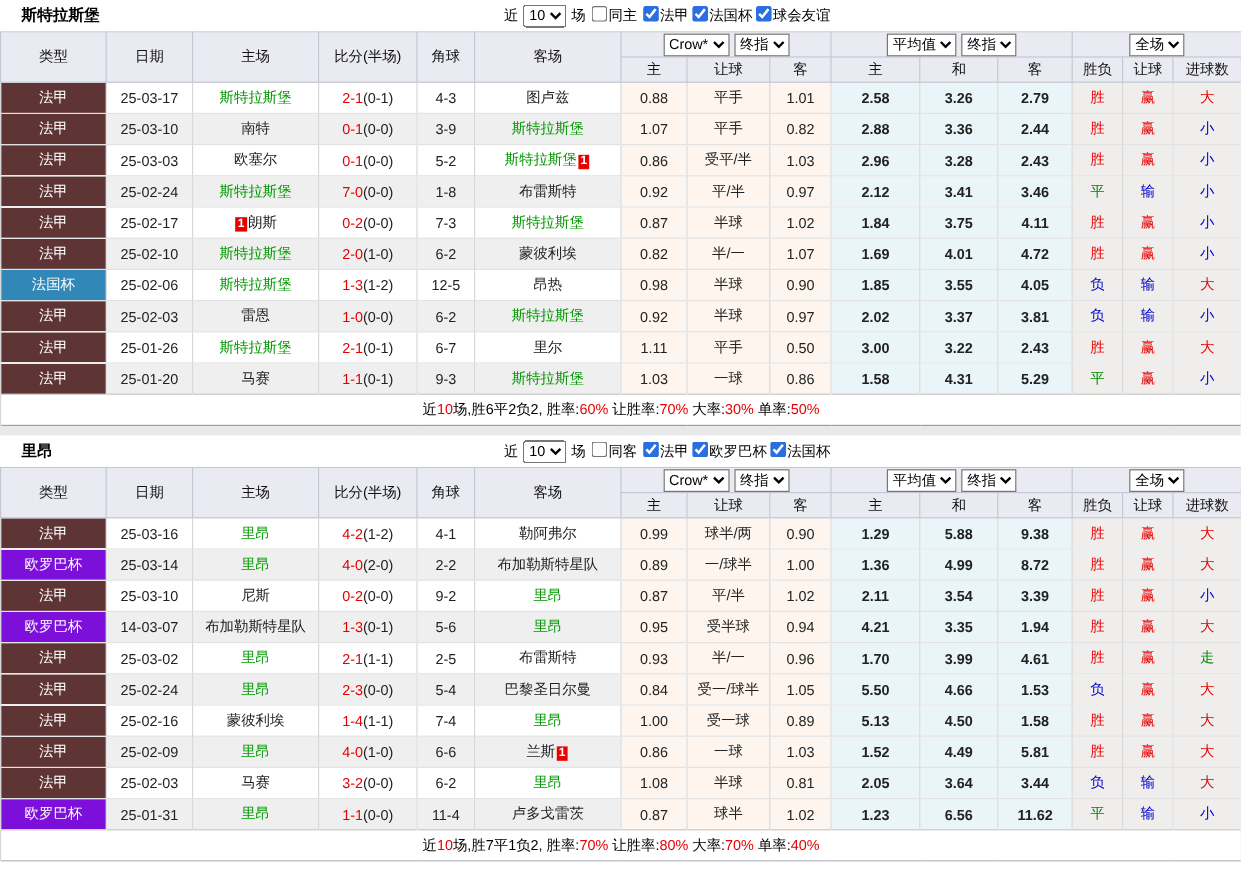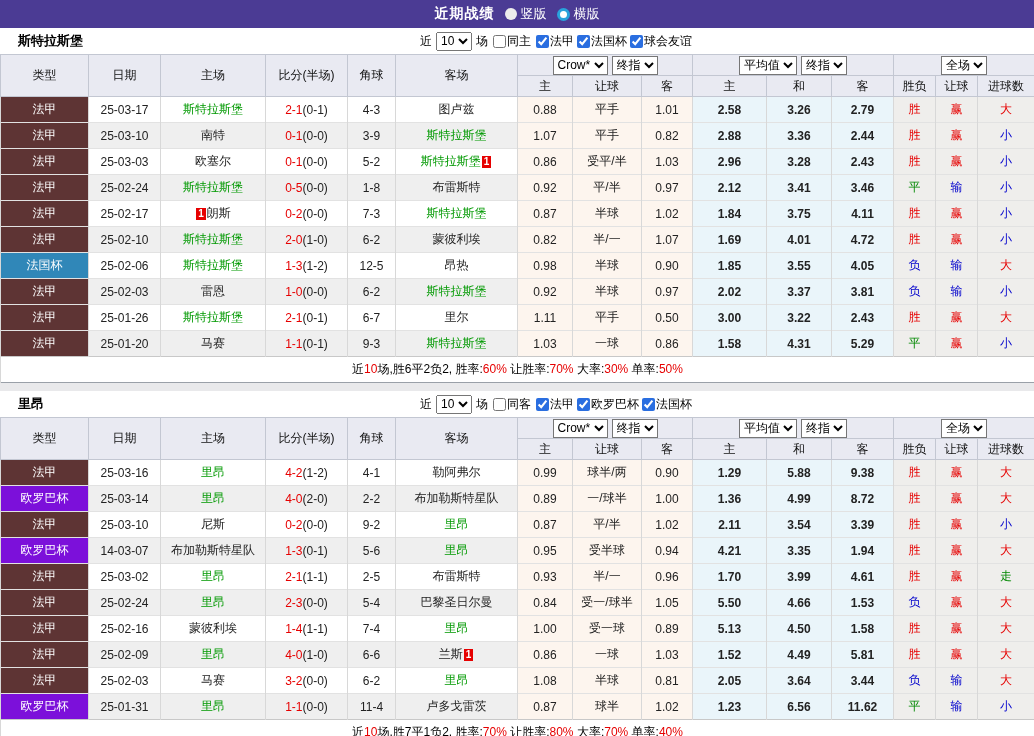--- a/index.html
+++ b/index.html
@@ -13,21 +13,21 @@
   .topbar{height:28px;background:var(--topbar);color:#fff;display:flex;align-items:center;justify-content:center;gap:10px;font-size:13px;}
   .topbar .title{font-weight:bold;font-size:14px;letter-spacing:1px;}
   .radio-opt{display:flex;align-items:center;gap:4px;cursor:pointer;}
   .radio{display:inline-block;width:12px;height:12px;border-radius:50%;}
   .radio-filled{background:#ececec;}
   .radio-ring{background:#fff;border:3px solid #29a3dc;width:13px;height:13px;}
   .filterbar{height:26px;background:#fff;position:relative;display:flex;align-items:center;font-size:13px;}
   .teamname{font-weight:bold;color:#000;padding-left:18px;}
   .filters{position:absolute;right:342px;top:0;height:26px;display:flex;align-items:center;gap:2px;font-size:12px;color:#000;white-space:nowrap;}
   .filters select{font-size:12px;height:19px;margin:0 2px;}
-  .chk{display:flex;align-items:center;cursor:pointer;}
+  .chk{display:flex;align-items:flex-start;cursor:pointer;}
   input[type=checkbox]{width:13px;height:13px;accent-color:#2a6ee0;margin:0 1px 0 3px;}
   table{border-collapse:collapse;width:1034px;table-layout:fixed;font-size:12px;border:1px solid #9aa0a8;}
   th{background:var(--headerbg);border:1px solid #c3c7d2;font-weight:normal;height:21px;color:#111;padding:0;}
   .selcell select{font-size:12px;height:19px;margin:0 2px;background:#fff;}
   td{border-left:1px solid #d8d8d8;border-right:1px solid #d8d8d8;border-top:1px solid #e2e2e2;text-align:center;height:26px;color:#222;padding:0 1px;overflow:hidden;white-space:nowrap;}
   .plain{background:#fff;}
   tbody tr:nth-child(even) .plain{background:var(--rowalt);}
   .o1{background:var(--odds1bg);}
   .o2{background:var(--odds2bg);font-weight:bold;}
   .res{background:var(--resultbg);}
@@ -42,31 +42,20 @@
   .blue{color:var(--blue);}
   .green{color:var(--green);}
   tfoot td{background:#fff;border-top:1px solid #c8c8c8;font-size:12px;color:#000;}
   .section-gap{height:8px;background:#e9e9eb;}
 </style>
 </head>
 <body>
 
 <div class="page">
 
-  <div class="topbar">
-    <span class="title">近期战绩</span>
-    <label class="radio-opt">
-      <span class="radio radio-filled"></span>
-      <span>竖版</span>
-    </label>
-    <label class="radio-opt">
-      <span class="radio radio-ring"></span>
-      <span>横版</span>
-    </label>
-  </div>
 
   <div class="section">
     <div class="filterbar">
       <span class="teamname">斯特拉斯堡</span>
       <div class="filters">
         <span>近</span>
         <select><option>10</option></select>
         <span>场</span>
         <label class="chk">
           <input type="checkbox" style="">
@@ -193,21 +182,21 @@
             <td class="o2">2.43</td>
             <td class="res red">胜</td>
             <td class="res red">赢</td>
             <td class="res blue">小</td>
           </tr>
 
           <tr>
             <td class="type-cell t-ligue1">法甲</td>
             <td class="plain">25-02-24</td>
             <td class="plain"><span class="teamgreen">斯特拉斯堡</span></td>
-            <td class="plain"><span class="score-main">0-5</span><span>(0-0)</span></td>
+            <td class="plain"><span class="score-main">7-0</span><span>(0-0)</span></td>
             <td class="plain">1-8</td>
             <td class="plain"><span>布雷斯特</span></td>
             <td class="o1">0.92</td>
             <td class="o1">平/半</td>
             <td class="o1">0.97</td>
             <td class="o2">2.12</td>
             <td class="o2">3.41</td>
             <td class="o2">3.46</td>
             <td class="res green">平</td>
             <td class="res blue">输</td>

